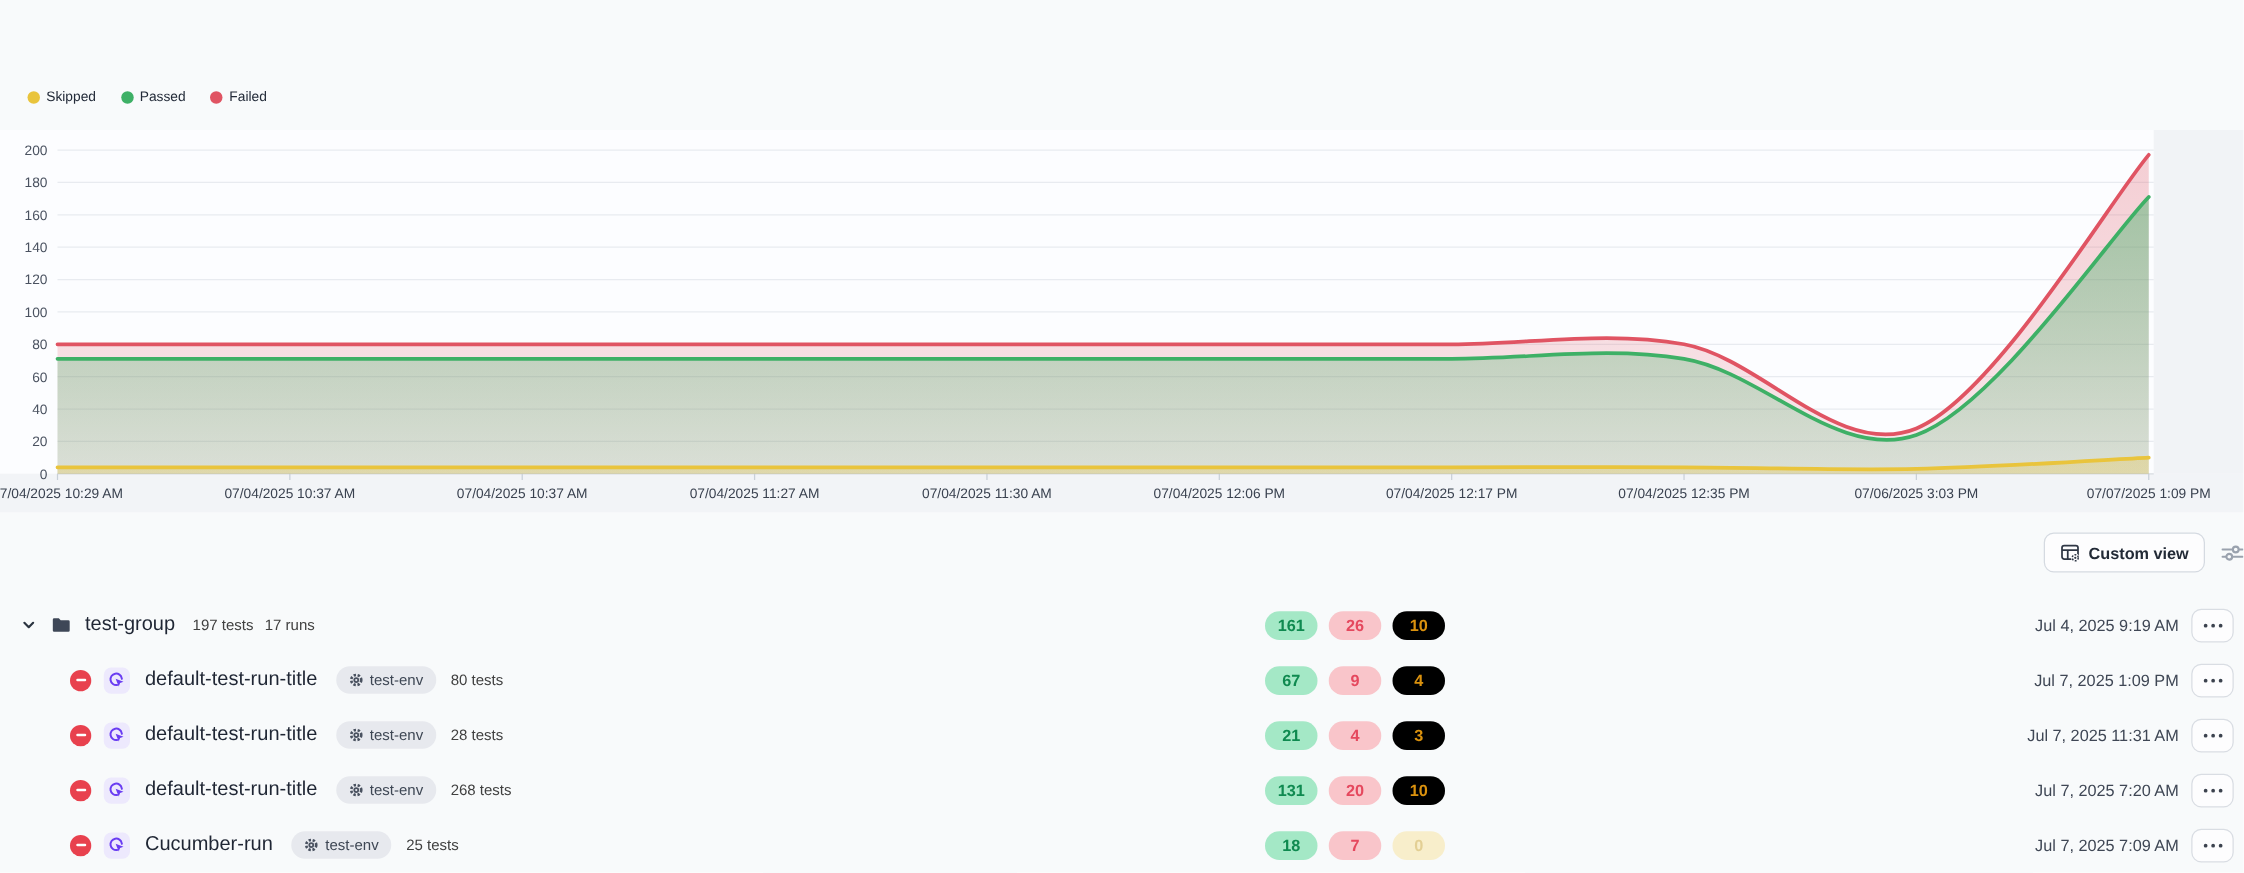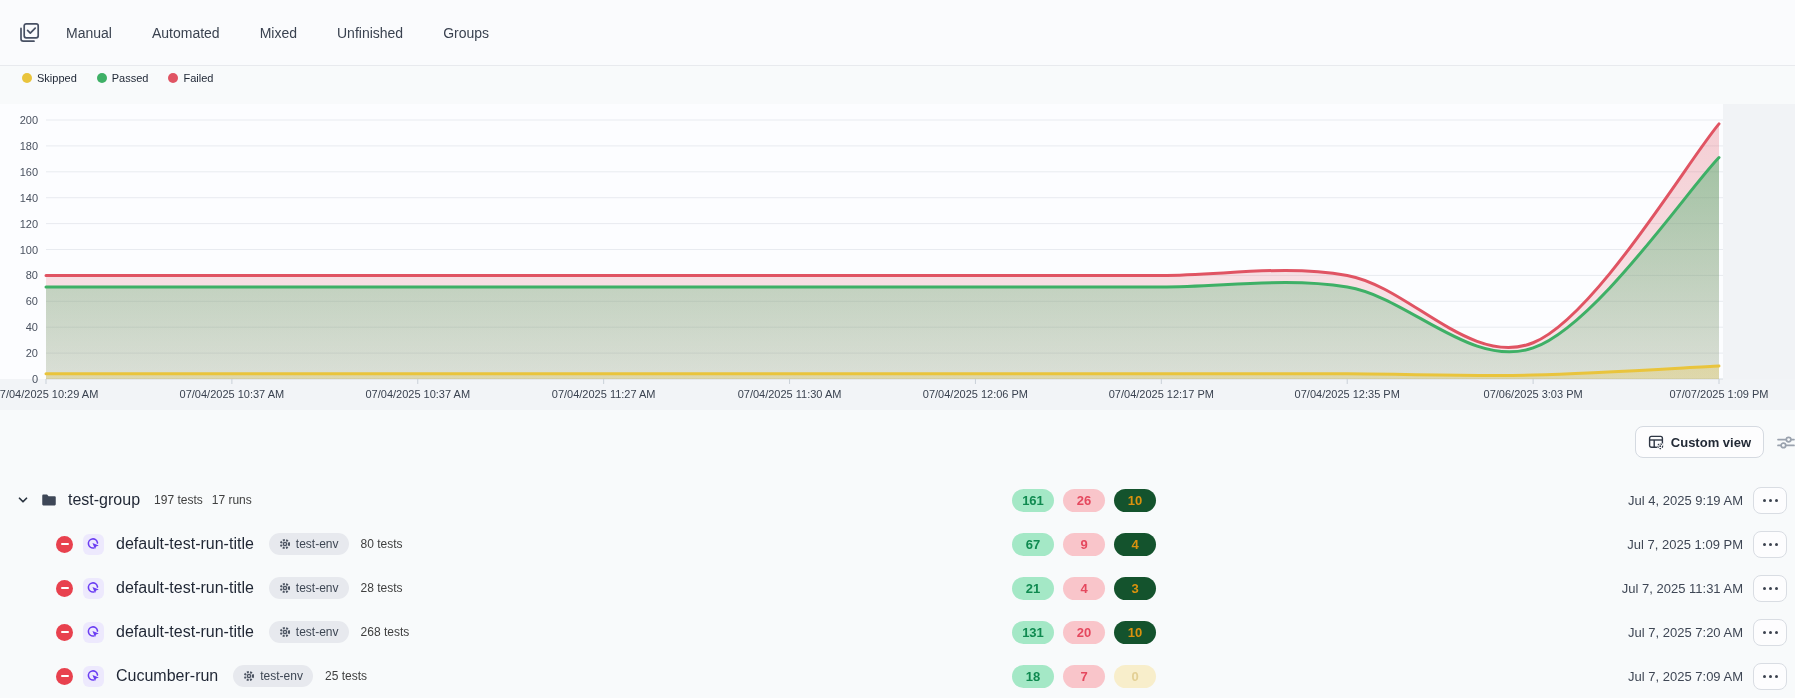--- a/index.html
+++ b/index.html
@@ -45,49 +45,33 @@
   .status-icon::after { content:""; position:absolute; left:4.5px; top:7.4px; width:8px; height:2.2px; border-radius:1px; background:#fff; }
   .auto-icon { width:21px; height:21px; border-radius:6px; background:#ede9fd; display:flex; align-items:center; justify-content:center; margin-right:12px; flex:none; }
   .run-row .row-title { margin-right:15px; }
   .env-pill { display:inline-flex; align-items:center; gap:5px; height:22px; padding:0 10px; border-radius:12px;
               background:#e7e9ee; font-size:12px; color:#3e4754; margin-right:12px; white-space:nowrap; }
   .badges { position:absolute; left:1012px; display:flex; align-items:center; gap:9px; }
   .badge { min-width:42px; height:23px; padding:0 10px; border-radius:12px; display:flex; align-items:center;
            justify-content:center; font-size:13px; font-weight:700; }
   .badge-passed  { background:#a4e8c6; color:#0f8a50; }
   .badge-failed  { background:#f9c5ca; color:#e5485e; }
-  .badge-skipped { background:#14532d; color:#db920e; }
+  .badge-skipped { background:#000000; color:#db920e; }
   .badge-muted   { background:#f8eecb; color:#e3cf94; }
   .row-right { position:absolute; right:8px; display:flex; align-items:center; gap:10px; }
   .row-date { font-size:13px; color:#3f4755; white-space:nowrap; }
   .menu-btn { width:34px; height:27px; background:#fdfdfe; border:1px solid #d9dde3; border-radius:8px;
               display:flex; align-items:center; justify-content:center; gap:3px; cursor:pointer; }
   .menu-btn i { width:3px; height:3px; border-radius:50%; background:#3c434f; }
 </style>
 </head>
 <body>
 
 <div class="app">
 
-  <header class="topbar">
-    <span class="runs-icon">
-      <svg width="24" height="24" viewBox="0 0 24 24">
-        <rect x="7.2" y="2.8" width="14" height="14" rx="2" fill="none" stroke="#475063" stroke-width="1.7"></rect>
-        <path d="M10.6 9.4l2.7 2.7 4.9-4.9" fill="none" stroke="#475063" stroke-width="1.7" stroke-linecap="round" stroke-linejoin="round"></path>
-        <path d="M4 7.4v10.4a2.4 2.4 0 0 0 2.4 2.4H17" fill="none" stroke="#475063" stroke-width="1.7" stroke-linecap="round"></path>
-      </svg>
-    </span>
-    <nav class="tabs" id="tabs">
-        <div class="tab">Manual</div>
-        <div class="tab">Automated</div>
-        <div class="tab">Mixed</div>
-        <div class="tab">Unfinished</div>
-        <div class="tab">Groups</div>
-      </nav>
-  </header>
 
   <div class="legend" id="legend">
       <span class="legend-item">
         <span class="legend-dot" style="background: rgb(233, 196, 60);"></span>
         <span class="legend-label">Skipped</span>
       </span>
       <span class="legend-item">
         <span class="legend-dot" style="background: rgb(62, 176, 102);"></span>
         <span class="legend-label">Passed</span>
       </span>

